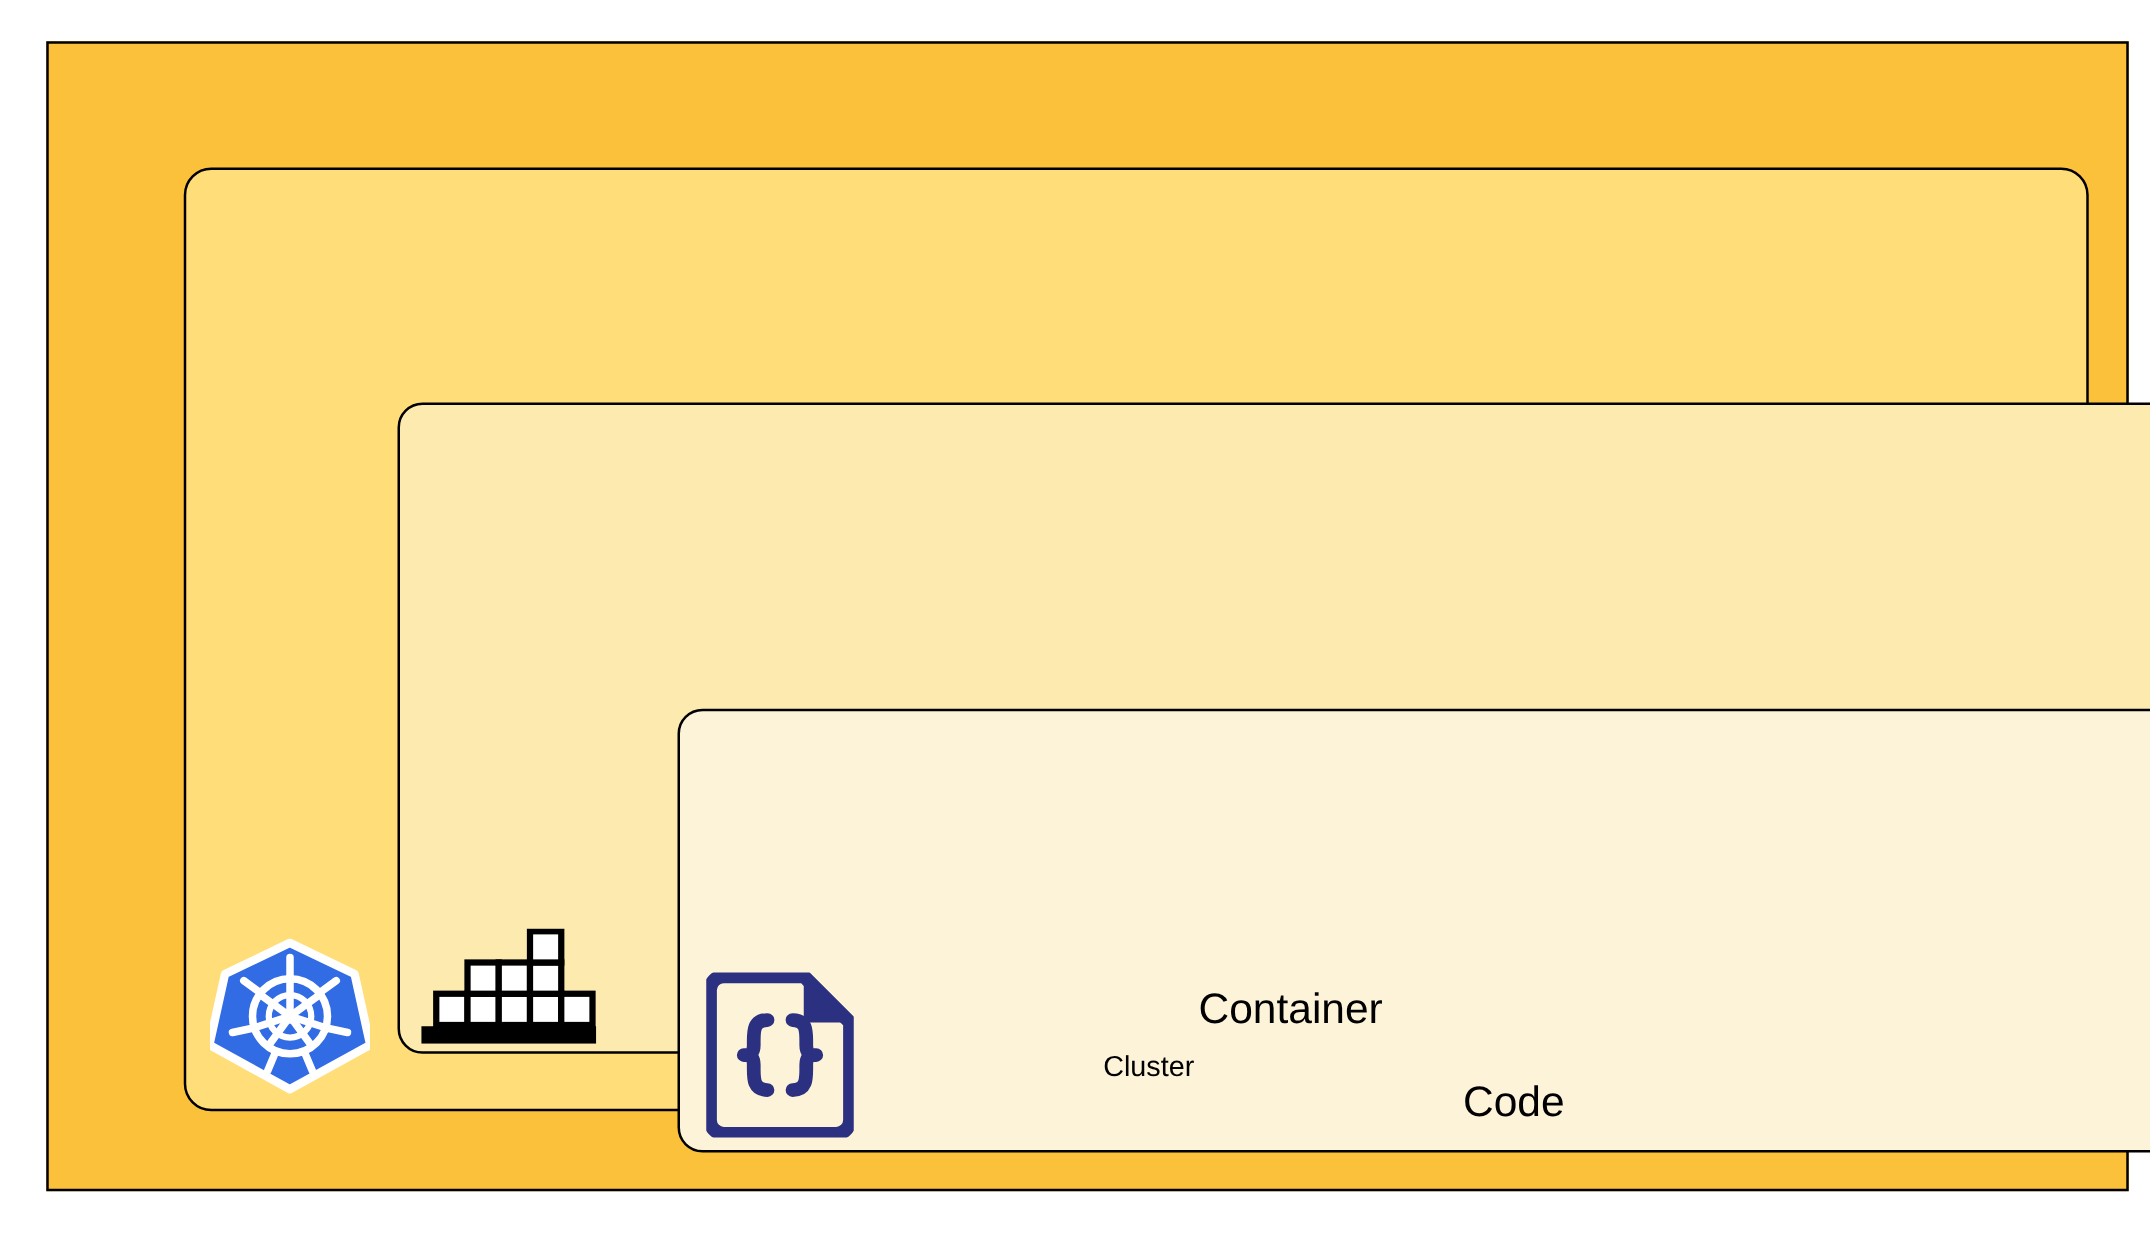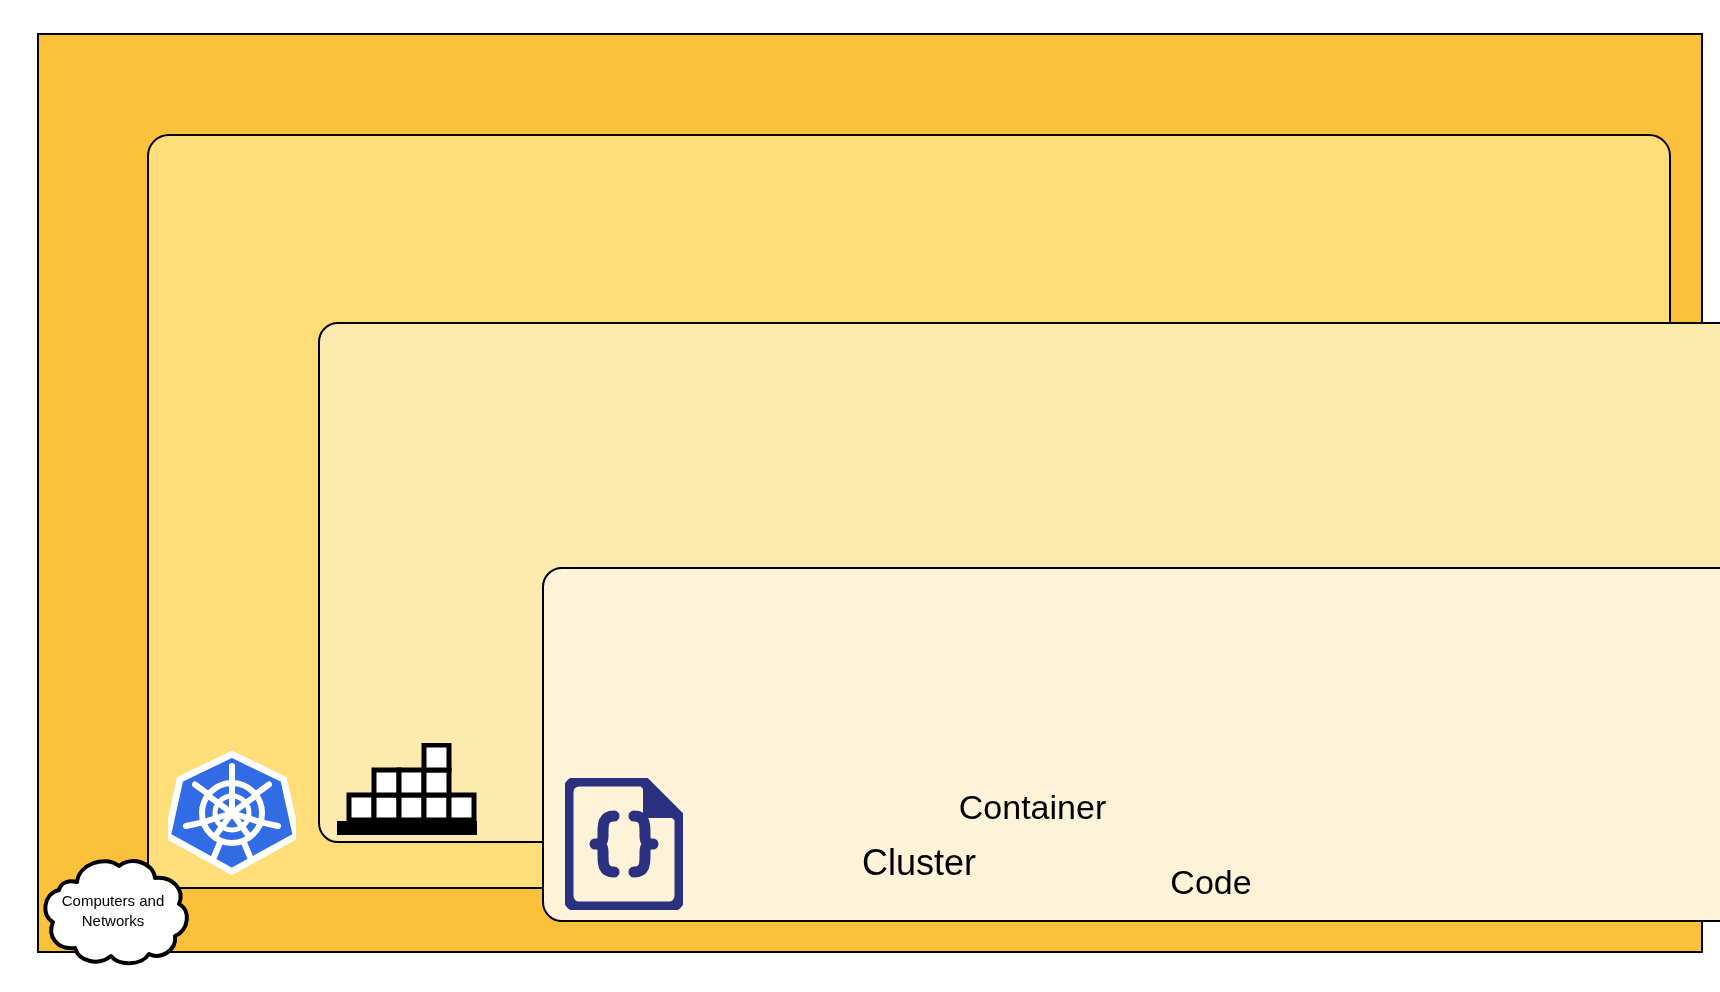--- a/index.html
+++ b/index.html
@@ -79,22 +79,22 @@
     bottom: 18px;
     font-size: 34px;
   }
   .label-container {
     left: 0; right: 0;
     bottom: 14px;
     font-size: 34px;
   }
   .label-cluster {
     left: 0; right: 0;
-    bottom: 3px;
-    font-size: 36px;
+    bottom: 20px;
+    font-size: 23px;
     padding-left: 20px;
   }
   .label-datacenter {
     left: 0; right: 0;
     bottom: 10px;
     font-size: 30px;
   }
 
   
   .icon-code {
@@ -224,33 +224,14 @@
           <circle cx="64" cy="64" r="6" fill="#ffffff"></circle>
           <circle cx="64" cy="64" r="17" fill="none" stroke="#ffffff" stroke-width="5"></circle>
         </svg>
       </div>
 
       <div class="layer-label label-cluster">Cluster</div>
     </div>
 
   </div>
 
-  <div class="cloud-callout">
-    <svg viewBox="0 0 160 118" width="160" height="118" xmlns="http://www.w3.org/2000/svg">
-      <path d="M44 30
-               C46 12 72 3 86 14
-               C98 4 120 10 122 26
-               C140 24 152 38 146 52
-               C158 58 156 78 142 84
-               C144 98 128 108 116 102
-               C108 114 86 114 78 104
-               C66 114 46 110 42 96
-               C24 98 14 84 20 70
-               C8 64 10 42 26 38
-               C28 30 36 28 44 30 Z" fill="#ffffff" stroke="#000000" stroke-width="4" stroke-linejoin="round"></path>
-    </svg>
-    <div class="cloud-text">
-      <span>Computers and</span>
-      <span>Networks</span>
-    </div>
-  </div>
 
 </div>
 
 </body></html>

